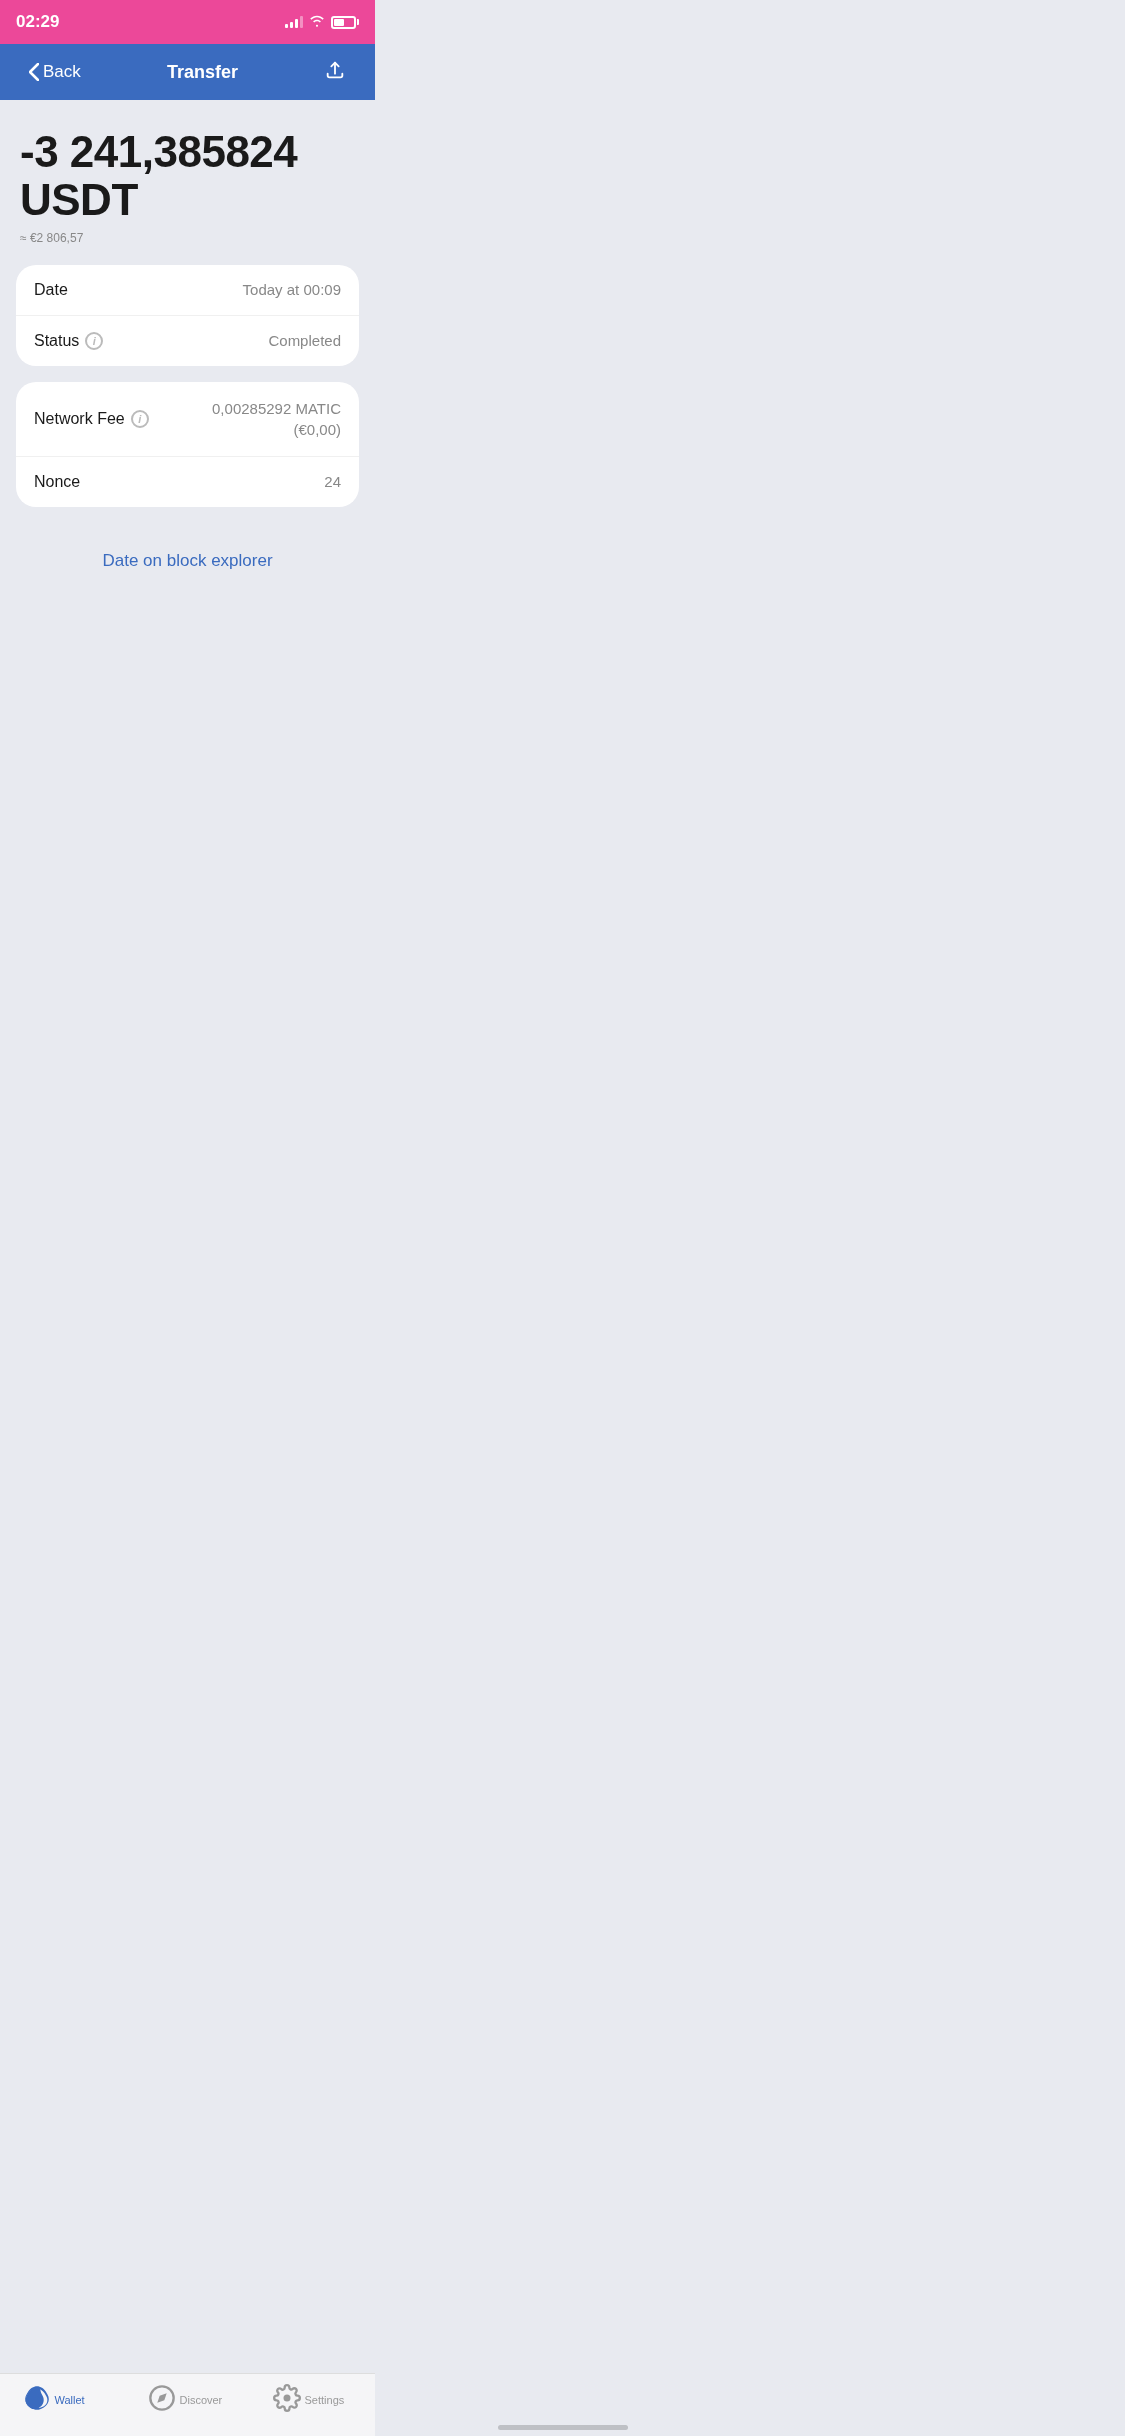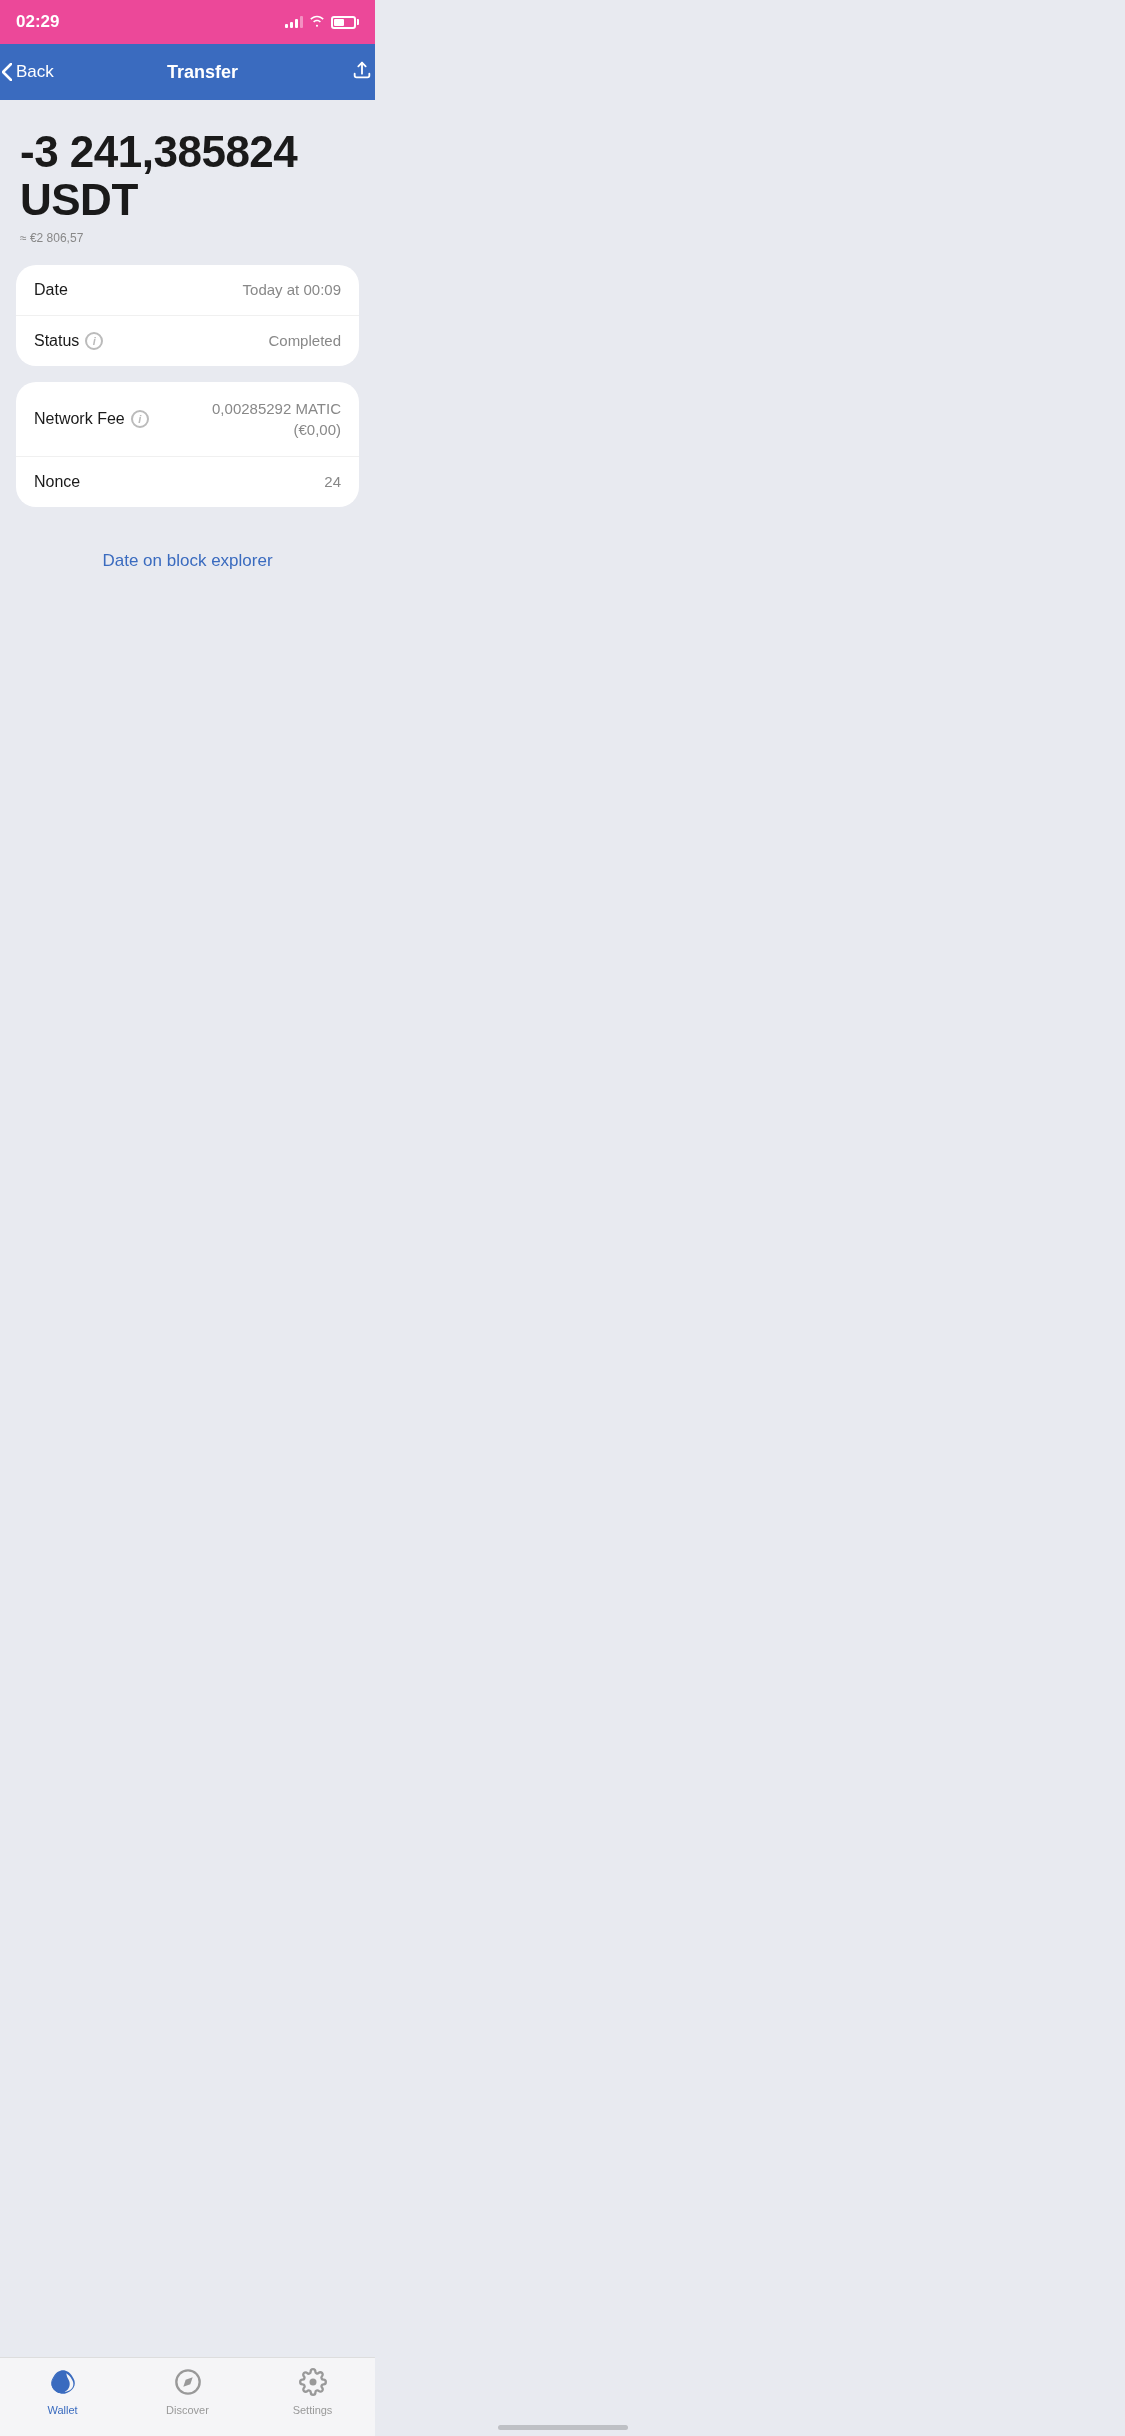--- a/index.html
+++ b/index.html
@@ -77,21 +77,21 @@
       border-radius: 0 1px 1px 0;
     }
 
     
     .nav-bar {
       background: #3a6bbf;
       height: 56px;
       display: flex;
       align-items: center;
       justify-content: space-between;
-      padding: 0 2px;
+      padding: 0 29px;
     }
     .nav-back {
       display: flex;
       align-items: center;
       color: white;
       font-size: 17px;
       gap: 4px;
       cursor: pointer;
     }
     .nav-back svg {
@@ -206,21 +206,21 @@
       width: 375px;
       background: #f5f5f7;
       border-top: 1px solid #ddd;
       display: flex;
       align-items: flex-start;
       justify-content: space-around;
       padding: 10px 0 20px;
     }
     .tab-item {
       display: flex;
-      flex-direction: column;
+      flex-direction: row;
       align-items: center;
       gap: 4px;
       cursor: pointer;
       min-width: 80px;
     }
     .tab-label {
       font-size: 11px;
       font-weight: 500;
     }
     .tab-label.active { color: #3a6bbf; }

